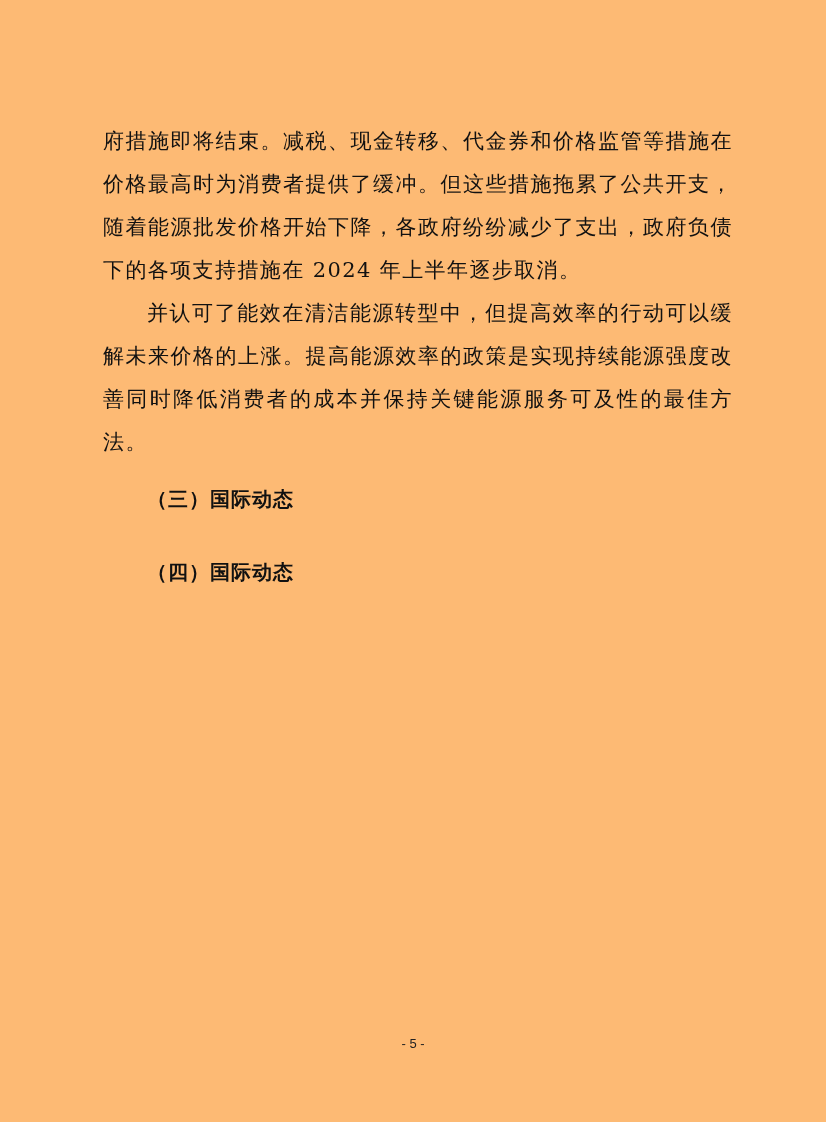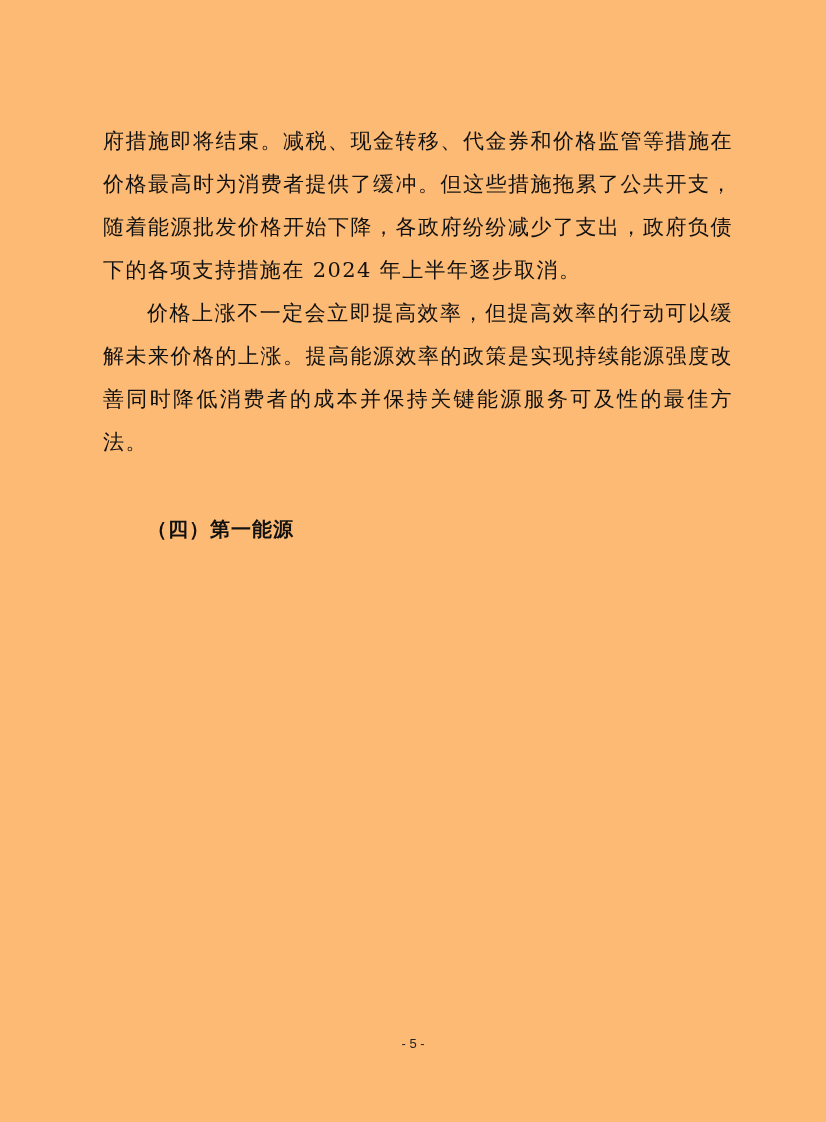--- a/index.html
+++ b/index.html
@@ -27,20 +27,21 @@
       position: absolute; left: 0; width: 826px; top: 1036px; text-align: center;
       font-family: "Liberation Sans", sans-serif; font-size: 13px; color: #222;
     }
   </style>
 </head>
 <body>
 
 <div class="page">
   <div class="content">
     <p class="para">府措施即将结束。减税、现金转移、代金券和价格监管等措施在价格最高时为消费者提供了缓冲。但这些措施拖累了公共开支，随着能源批发价格开始下降，各政府纷纷减少了支出，政府负债下的各项支持措施在 2024 年上半年逐步取消。</p>
-    <p class="para indent">价格上涨不一定会立即提高效率，但提高效率的行动可以缓解未来价格的上涨。提高能源效率的政策是实现持续能源强度改善同时降低消费者的成本并保持关键能源服务可及性的最佳方法。</p>
+    <p class="para indent">并认可了能效在清洁能源转型中，但提高效率的行动可以缓解未来价格的上涨。提高能源效率的政策是实现持续能源强度改善同时降低消费者的成本并保持关键能源服务可及性的最佳方法。</p>
     <div class="gap1"></div>
+    <h3 class="heading">（三）国际动态</h3>
     <div class="gap1"></div>
     <div class="gap2"></div>
-    <h3 class="heading">（四）第一能源</h3>
+    <h3 class="heading">（四）国际动态</h3>
   </div>
   <div class="footer">- 5 -</div>
 </div>
 
 </body></html>

